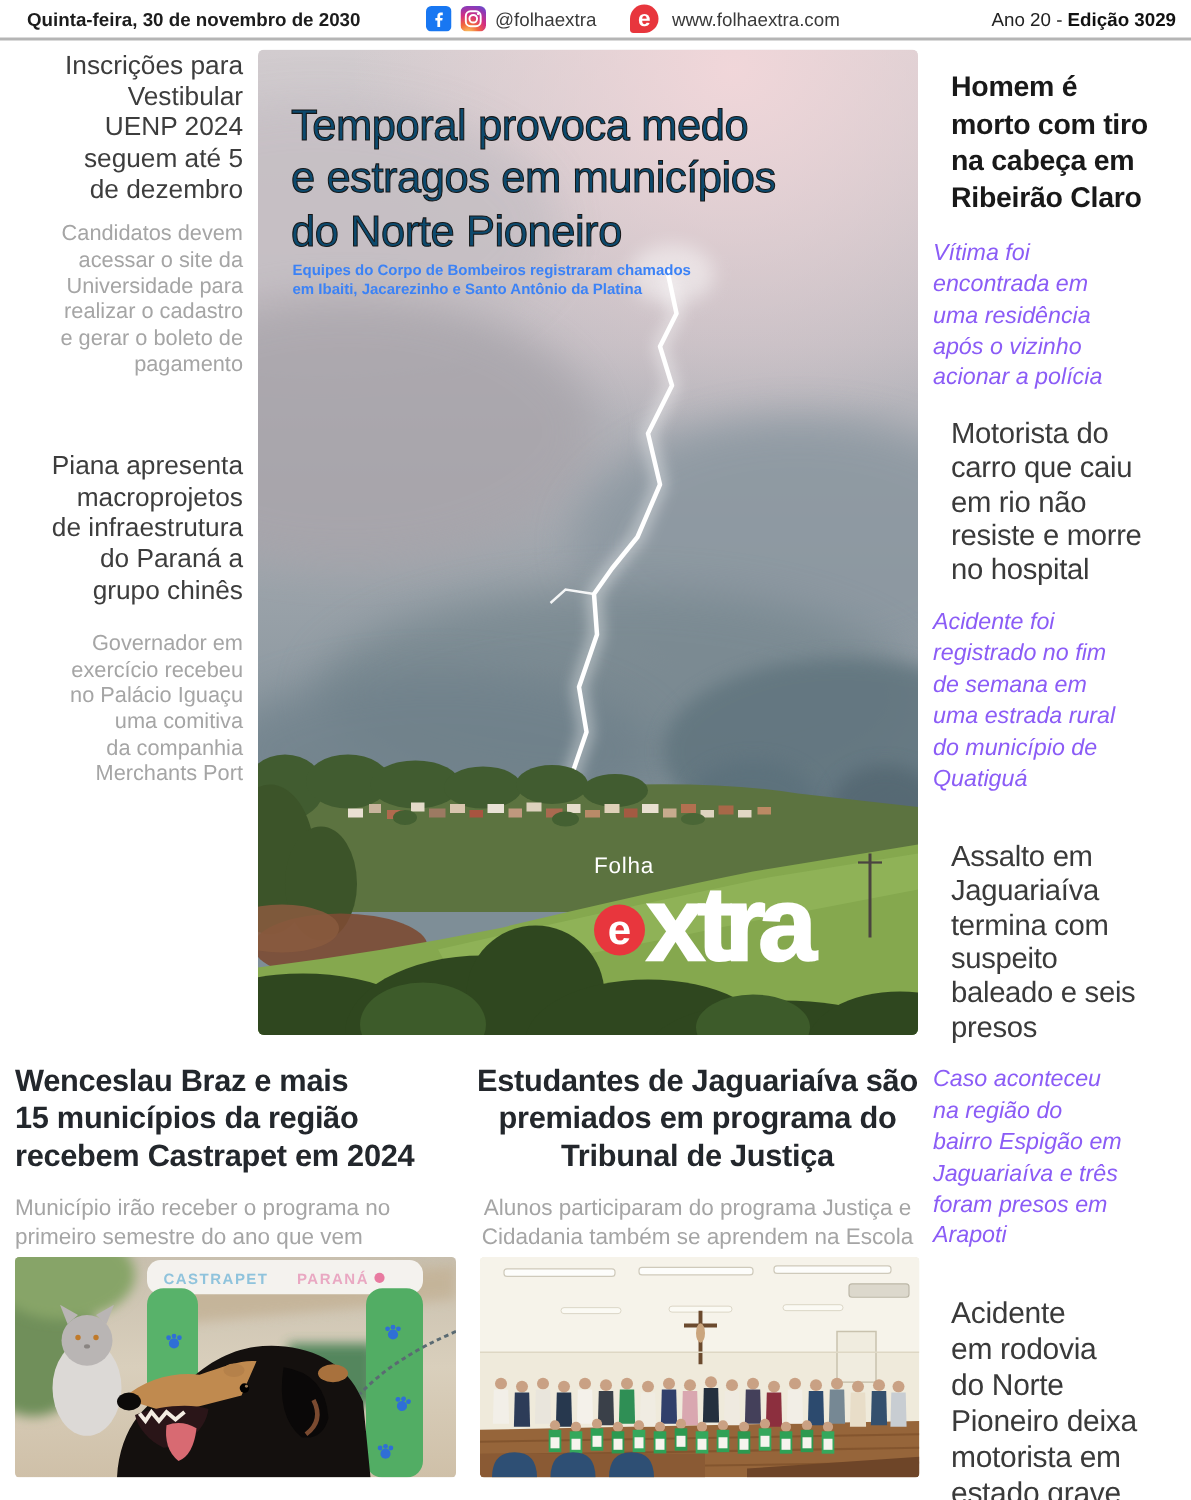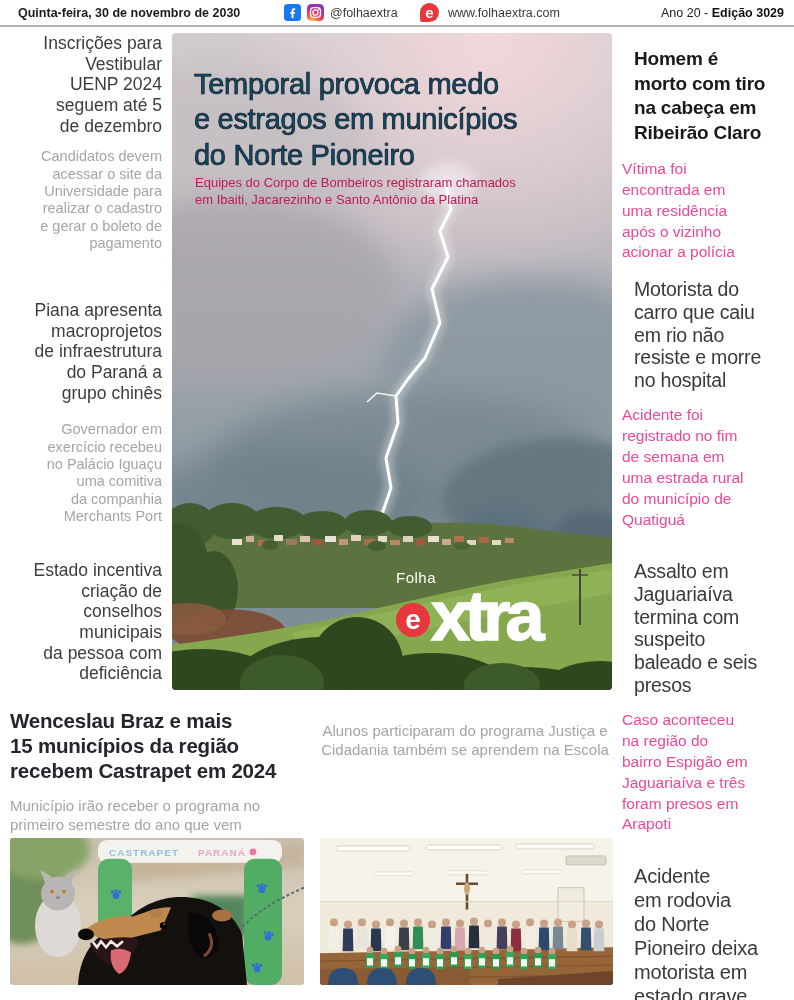--- a/index.html
+++ b/index.html
@@ -32,31 +32,31 @@
   .ls-s { margin:12px 0 0; font-size:14.5px; color:#a5a5a5; line-height:1.2; white-space:pre-line; }
   .ls2 .ls-s { margin-top:18px; }
 
   
   .rs { position:absolute; left:622px; width:168px; }
   .rs1 { top:35px; } .rs2 { top:266px; } .rs3 { top:548px; } .rs4 { top:852px; }
   .rs-h { margin:12px; font-size:19.5px; font-weight:400; color:#3a3a3a;
           line-height:1.17; white-space:pre-line; letter-spacing:-0.2px; }
   .rs1 .rs-h { font-weight:bold; color:#191919; font-size:19px; line-height:1.3; }
   .rs4 .rs-h { font-size:20px; line-height:1.2; }
-  .rs-s { margin:13px 0 0; font-size:15.5px; color:#ec4899; line-height:1.35; white-space:pre-line; }
+  .rs-s { margin:13px 0 0; font-size:15.5px; color:#8b5cf6; line-height:1.35; white-space:pre-line;font-style:italic; }
 
   
   .main-photo { position:absolute; left:172px; top:33px; width:440px; height:657px;
                 border-radius:4px; overflow:hidden; }
   .fill-svg { position:absolute; inset:0; width:100%; height:100%; display:block; }
   .main-h { position:absolute; left:22px; top:34px; width:404px; margin:0;
             font-size:29px; line-height:1.22; font-weight:normal; color:#0c4a6e;
             letter-spacing:-0.3px; white-space:pre-line; -webkit-text-stroke:0.7px #161616; }
   .main-sub { position:absolute; left:23px; top:141px; width:414px; margin:0;
-              font-size:13px; font-weight:normal; color:#be185d; line-height:1.33; white-space:pre-line; }
+              font-size:10px; font-weight:bold; color:#3b82f6; line-height:1.33; white-space:pre-line; }
   .brand { position:absolute; left:224px; top:536px; color:#fff; }
   .brand-top { font-size:15px; letter-spacing:0.5px; }
   .brand-row { display:flex; align-items:flex-start; margin-top:2px; }
   .brand-e { width:34px; height:34px; border-radius:50%; background:#e8363d; color:#fff;
              display:flex; align-items:center; justify-content:center;
              font-size:28px; font-weight:bold; margin-top:15px; line-height:1; }
   .brand-xtra { font-size:70px; font-weight:bold; letter-spacing:-5px; line-height:0.8;
                 margin-left:1px; -webkit-text-stroke:1.5px #fff; }
 
   
@@ -132,28 +132,20 @@
 macroprojetos
 de infraestrutura
 do Paraná a
 grupo chinês</h2>
     <p class="ls-s">Governador em
 exercício recebeu
 no Palácio Iguaçu
 uma comitiva
 da companhia
 Merchants Port</p>
-  </section>
-  <section class="ls ls3">
-    <h2 class="ls-h">Estado incentiva
-criação de
-conselhos
-municipais
-da pessoa com
-deficiência</h2>
   </section>
 
   <section class="main-photo">
     <svg class="fill-svg" viewBox="0 0 440 657" preserveAspectRatio="none" aria-hidden="true">
       <defs>
         <linearGradient id="sky" x1="0" y1="0" x2="0" y2="1">
           <stop offset="0" stop-color="#d2cccf"></stop>
             <stop offset="0.3" stop-color="#bfbbc1"></stop>
           <stop offset="0.55" stop-color="#9aa2a9"></stop>
             <stop offset="0.8" stop-color="#7e8e97"></stop>
@@ -387,20 +379,23 @@
           <circle cx="154.3" cy="86.8" r="1" fill="#9a7a56"></circle>
         <ellipse cx="146" cy="76" rx="7" ry="4.6" fill="#b5814a"></ellipse>
         <path d="M179,74 q28,4 30,34 q-4,15 -18,13 q-17,-14 -12,-47" fill="#0a0808"></path>
         <path d="M199,96 q7,14 -5,23" stroke="#7a4a30" stroke-width="3" fill="none"></path>
         <ellipse cx="212" cy="78" rx="10" ry="6" fill="#a8713d"></ellipse>
       </g>
     </svg>
   </div>
 
   <section class="bm">
+    <h2 class="b-h">Estudantes de Jaguariaíva são
+premiados em programa do
+Tribunal de Justiça</h2>
     <p class="b-s">Alunos participaram do programa Justiça e
 Cidadania também se aprendem na Escola</p>
   </section>
 
   <div class="photo-group">
     <svg class="fill-svg" viewBox="0 0 293 148" preserveAspectRatio="none" aria-hidden="true">
       <defs>
         <g id="auStand">
           <circle cx="0" cy="-27" r="4" fill="#c9a184"></circle>
           <path d="M-4.8,-23 L4.8,-23 L5.4,0 L-5.4,0 Z" fill="currentColor"></path>

